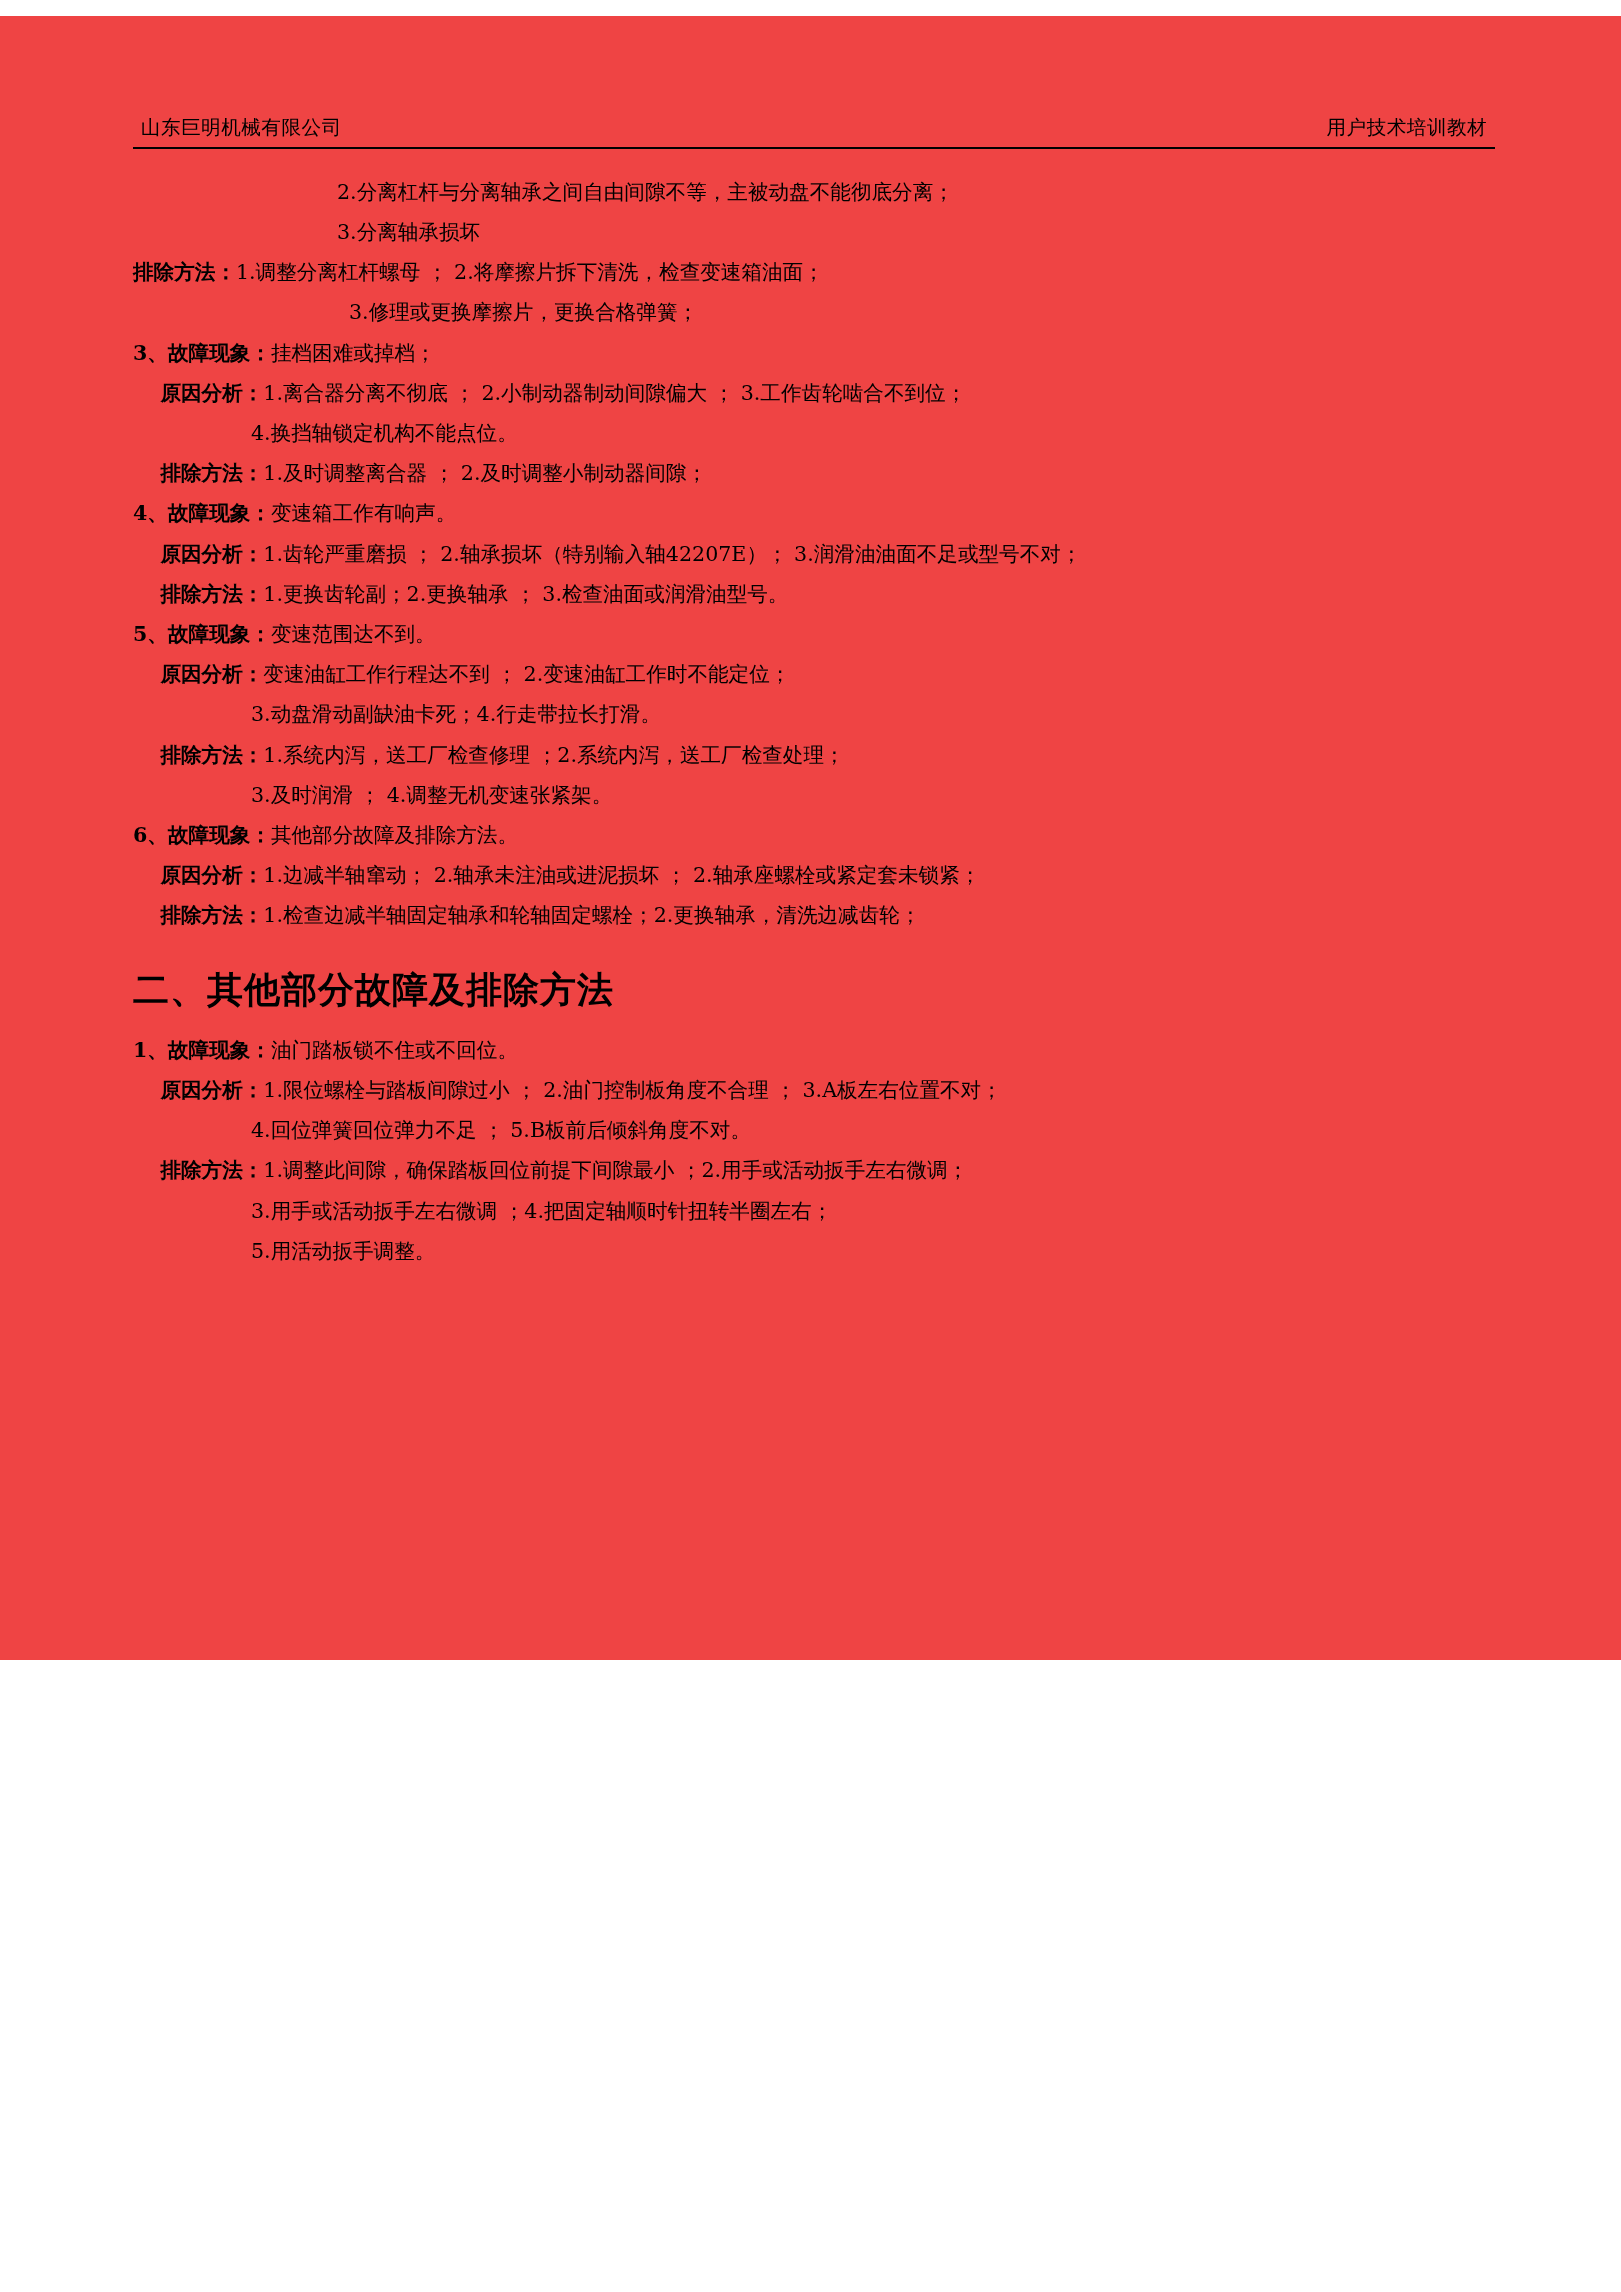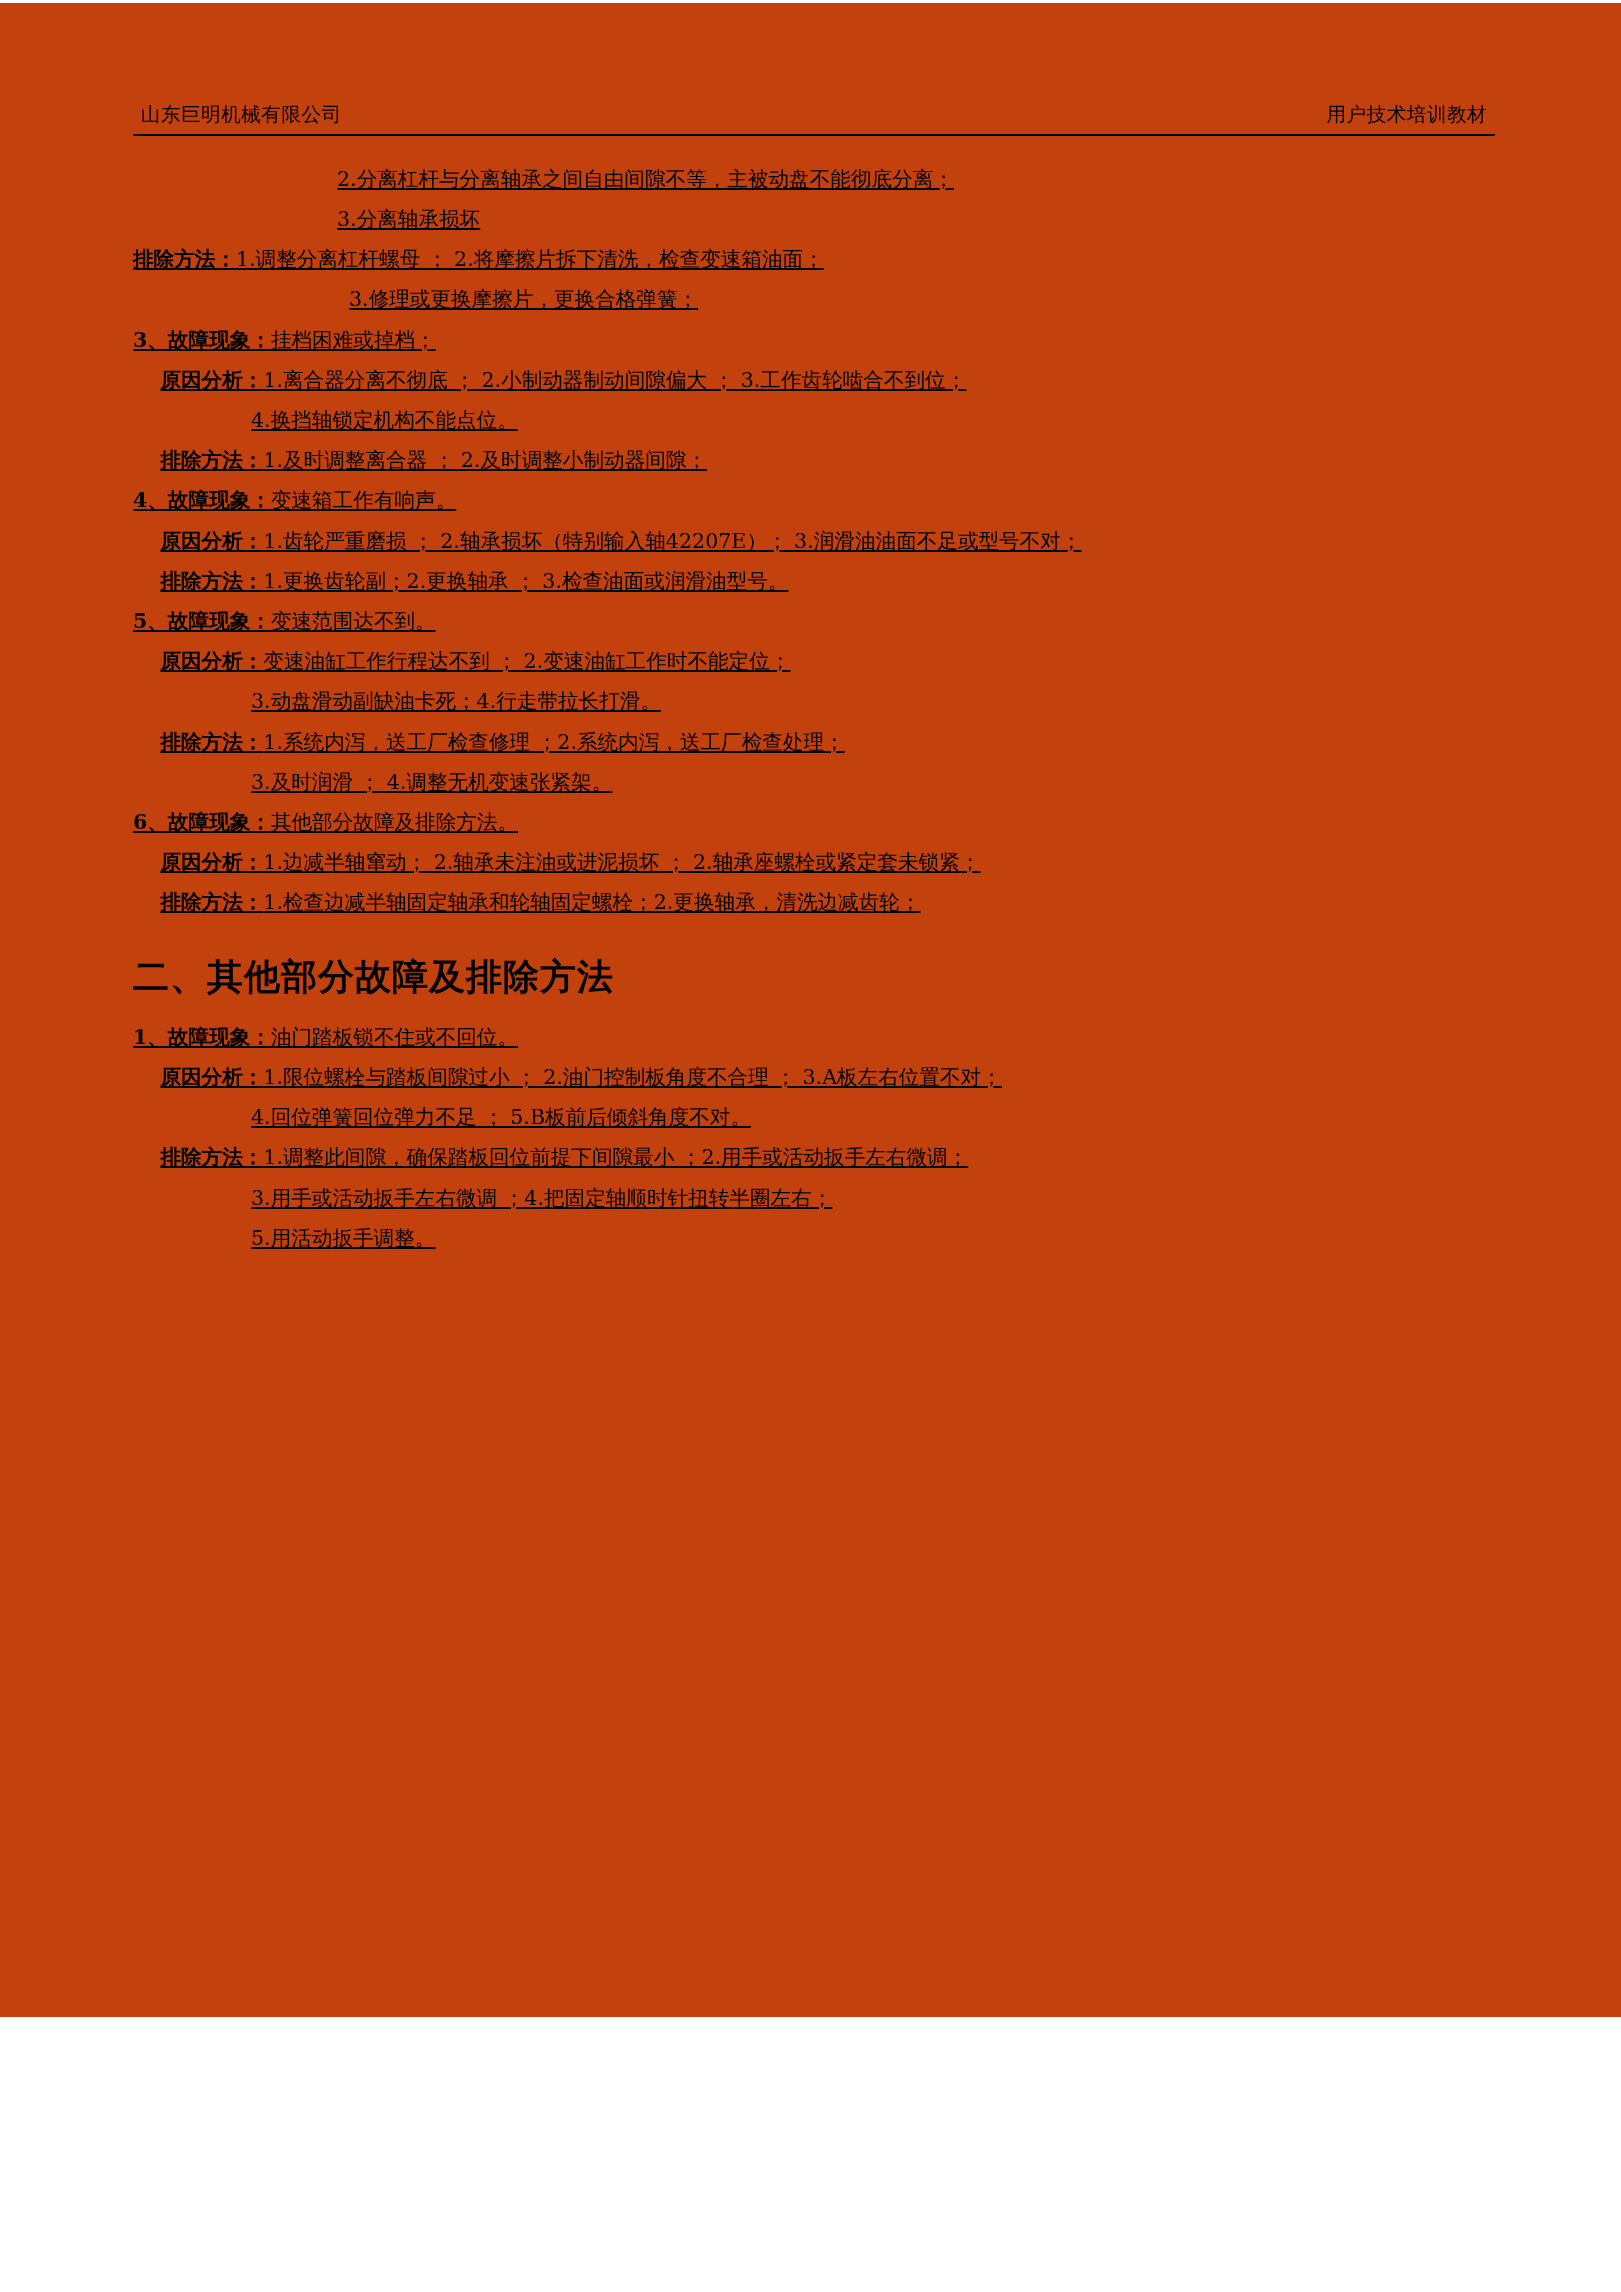--- a/index.html
+++ b/index.html
@@ -6,23 +6,23 @@
     margin: 0;
     padding: 0;
     background: #ffffff;
   }
   body {
     font-family: "DejaVu Sans", sans-serif;
   }
   .page {
     position: relative;
     width: 1621px;
-    height: 2014px;
-    margin: 3px auto;
-    background: #c2410c;
+    height: 1644px;
+    margin: 16px auto;
+    background: #ef4444;
     box-sizing: border-box;
   }
   .content {
     position: absolute;
     left: 133px;
     top: 98px;
     width: 1362px;
   }
   .header {
     display: flex;
@@ -43,21 +43,20 @@
     font-family: "DejaVu Serif", serif;
     font-size: 20.6px;
     line-height: 1.0;
     color: #000;
   }
   .line {
     display: flex;
     align-items: center;
     margin-bottom: 19.6px;
     white-space: nowrap;
-    text-decoration: underline;
   }
   .lbl {
     font-weight: bold;
     flex: 0 0 auto;
   }
   .txt {
     flex: 0 0 auto;
   }
   
   .i-num   { margin-left: 0px; }

